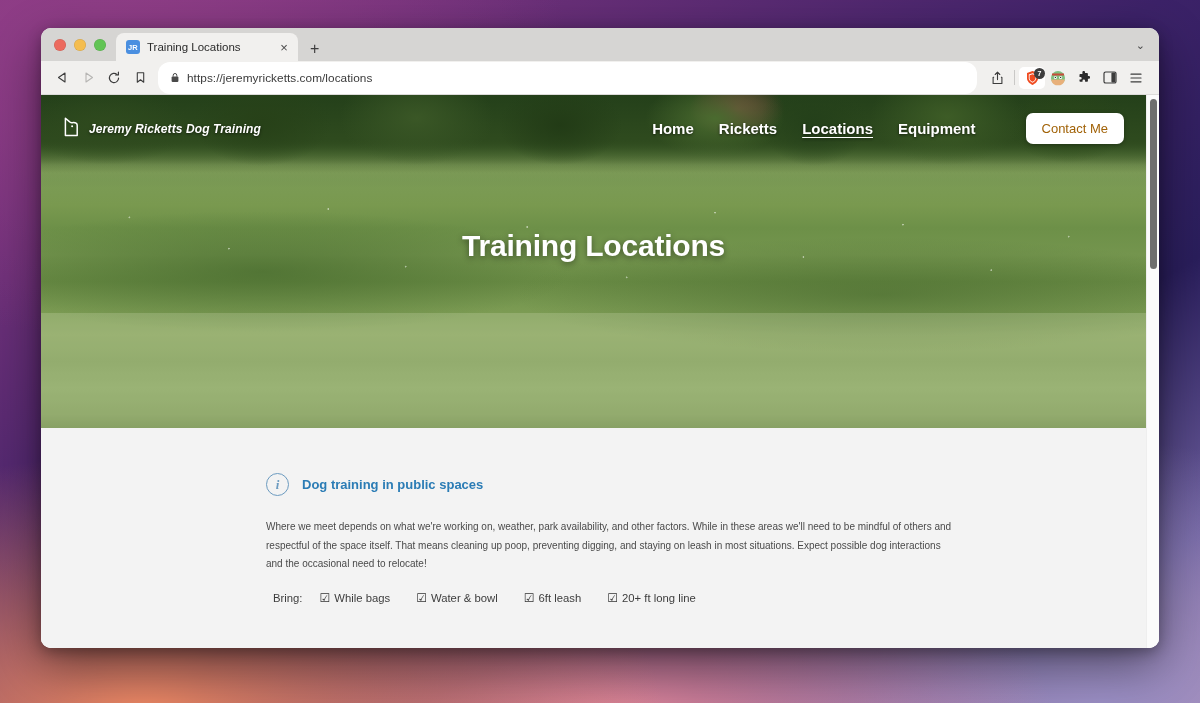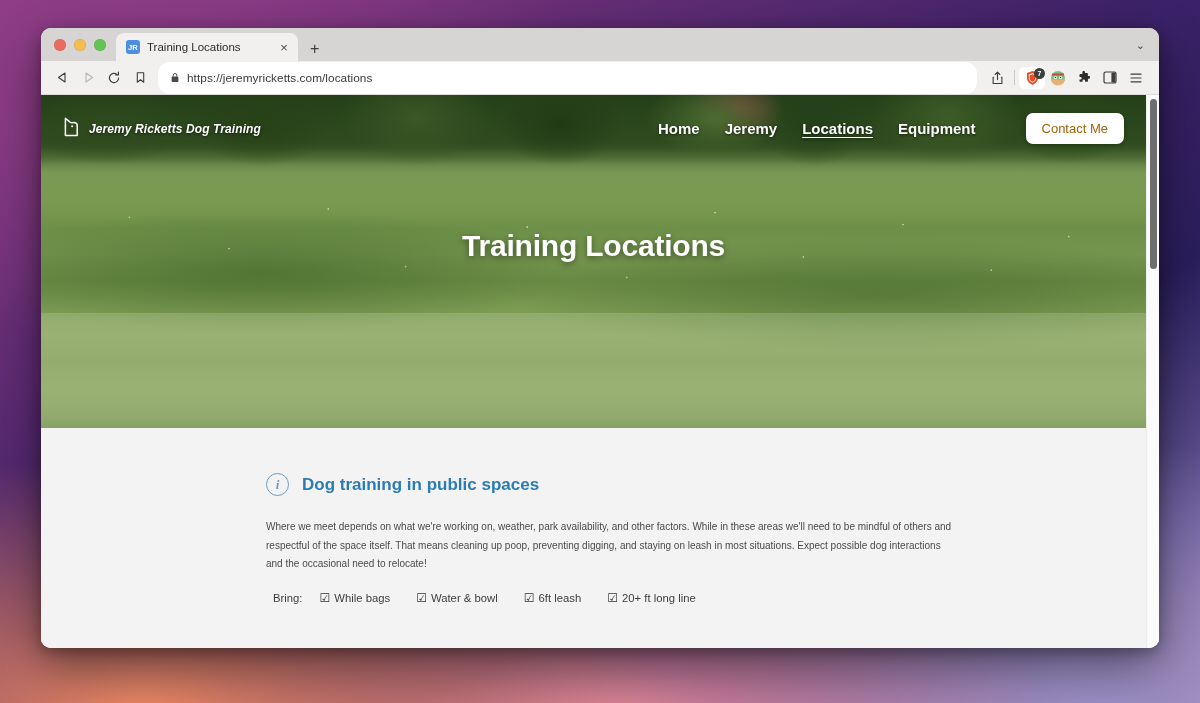--- a/index.html
+++ b/index.html
@@ -205,21 +205,21 @@
   #content { background: #f3f3f3; height: 220px; padding: 45px 0 0 0; }
   #info-card { padding: 0 63px 0 225px; }
   #info-head { display: flex; align-items: center; gap: 13px; margin-bottom: 22px; }
   #info-icon {
     width: 23px; height: 23px; border-radius: 50%;
     border: 1.6px solid #6c9bc0; color: #6c9bc0;
     display: flex; align-items: center; justify-content: center;
     font-size: 13px; font-style: italic; font-weight: bold;
     font-family: "Liberation Serif", serif; flex: none;
   }
-  #info-title { color: #2b7cb5; font-size: 17px; font-weight: bold; }
+  #info-title { color: #2b7cb5; font-size: 13px; font-weight: bold; }
   #info-body {
     color: #4a4a4a; font-size: 10px; line-height: 1.87;
     max-width: 692px; margin-bottom: 18px;
   }
   #bring-row { display: flex; align-items: center; gap: 5px; font-size: 11.3px; color: #3d3d3d; }
   #bring-label { margin-right: 12px; padding-left: 7px; }
   .bring-item { display: flex; align-items: center; gap: 4px; margin-right: 21px; white-space: nowrap; }
   .cbox { font-size: 12px; color: #333; line-height: 1; }
 
   
@@ -345,21 +345,21 @@
               <svg width="17" height="20" viewBox="0 0 17 20">
                 <path d="M2.4 1.2 L2.4 18.6 H14.2 V8.6 C14.2 6.4 12.3 5.6 10.4 5.6 C8.6 5.6 7.4 6.2 6.4 4.6 L2.4 1.2 Z" fill="none" stroke="#fff" stroke-width="1.5" stroke-linejoin="round"></path>
                 <circle cx="9.1" cy="9.3" r="1" fill="#fff"></circle>
               </svg>
             </span>
             <span id="brand-name">Jeremy Ricketts Dog Training</span>
           </div>
           <div id="nav-spacer"></div>
           <div id="nav-links">
             <span class="nav-link">Home</span>
-            <span class="nav-link">Jeremy</span>
+            <span class="nav-link">Ricketts</span>
             <span class="nav-link active">Locations</span>
             <span class="nav-link">Equipment</span>
             <span id="contact-btn">Contact Me</span>
           </div>
         </div>
 
         <div id="hero-title">Training Locations</div>
 
       </div>
 

